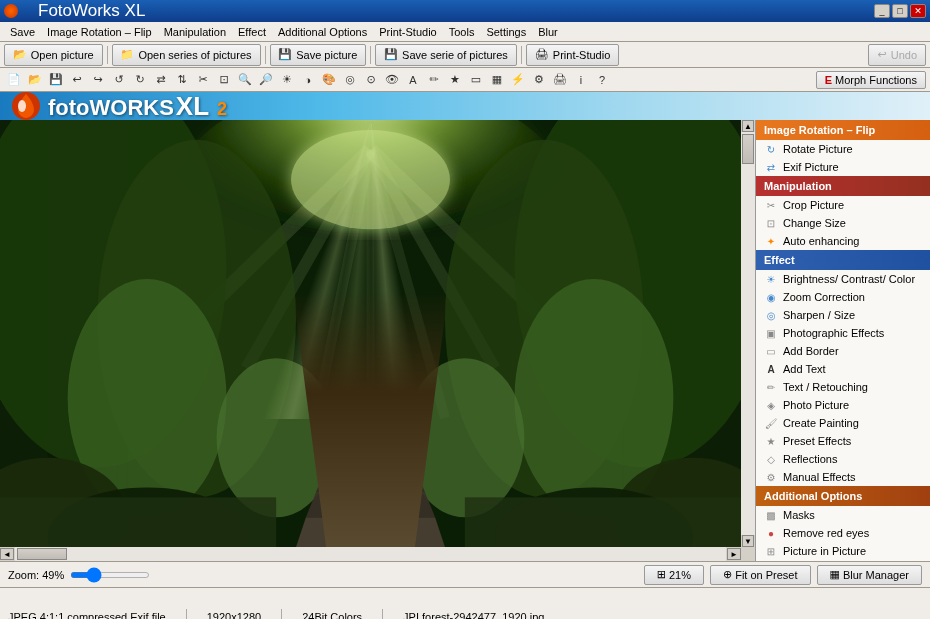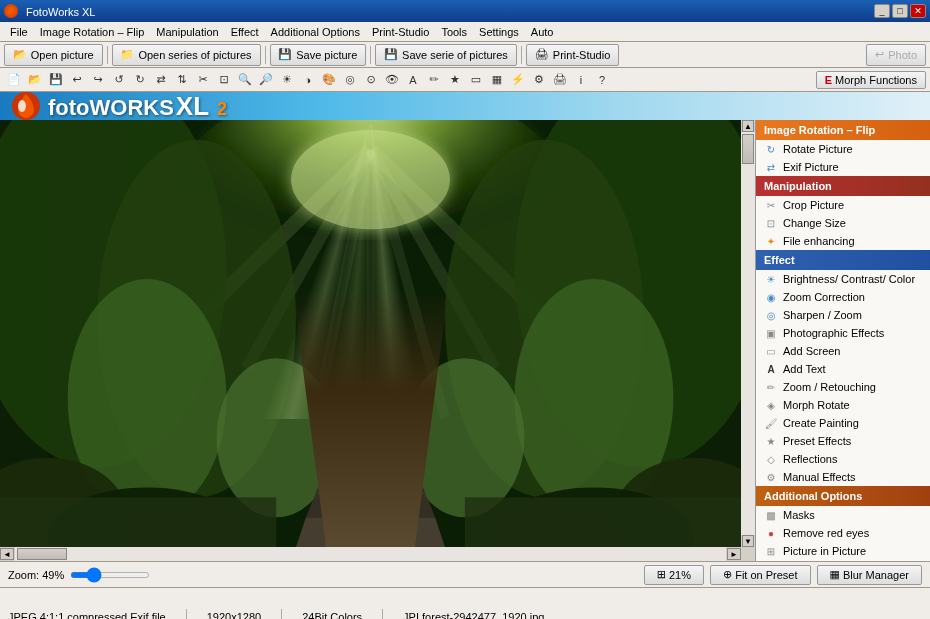--- a/index.html
+++ b/index.html
@@ -1,20 +1,20 @@
 <!DOCTYPE html>
 <html><head>
   <meta charset="utf-8">
   <style>
     * { margin: 0; padding: 0; box-sizing: border-box; }
     body { width: 930px; height: 619px; overflow: hidden; font-family: 'Segoe UI', Tahoma, Arial, sans-serif; font-size: 11px; background: #d4d0c8; }
 
     
     .title-bar { background: linear-gradient(to bottom, #1a5fb4, #0e3d8a); height: 22px; display: flex; align-items: center; justify-content: space-between; padding: 0 4px; }
-    .title-bar-text { color: white; font-size: 11px; display: flex; align-items: flex-end; gap: 8px; }
+    .title-bar-text { color: white; font-size: 17px; display: flex; align-items: center; gap: 20px; }
     .title-bar-icon { width: 14px; height: 14px; background: radial-gradient(circle, #ff6600, #cc3300); border-radius: 50%; }
     .title-bar-buttons { display: flex; gap: 2px; }
     .tb-btn { width: 16px; height: 14px; border: 1px solid #888; border-radius: 2px; display: flex; align-items: center; justify-content: center; font-size: 9px; cursor: pointer; }
     .tb-btn.minimize { background: #d4d0c8; }
     .tb-btn.maximize { background: #d4d0c8; }
     .tb-btn.close { background: #cc0000; color: white; }
 
     
     .menu-bar { background: #f0ede8; height: 20px; display: flex; align-items: center; padding: 0 4px; border-bottom: 1px solid #a0998e; }
     .menu-item { padding: 2px 6px; cursor: pointer; font-size: 11px; color: #000; }
@@ -92,29 +92,29 @@
     <span>FotoWorks XL</span>
   </div>
   <div class="title-bar-buttons">
     <div class="tb-btn minimize">_</div>
     <div class="tb-btn maximize">□</div>
     <div class="tb-btn close">✕</div>
   </div>
 </div>
 
 <div class="menu-bar">
-  <span class="menu-item">File</span>
+  <span class="menu-item">Save</span>
   <span class="menu-item">Image Rotation – Flip</span>
   <span class="menu-item">Manipulation</span>
   <span class="menu-item">Effect</span>
   <span class="menu-item">Additional Options</span>
   <span class="menu-item">Print-Studio</span>
   <span class="menu-item">Tools</span>
   <span class="menu-item">Settings</span>
-  <span class="menu-item">Auto</span>
+  <span class="menu-item">Blur</span>
 </div>
 
 <div class="toolbar1">
   <button class="tool-btn">
     <span>📂</span>
     <span>Open picture</span>
   </button>
   <div class="tool-separator"></div>
   <button class="tool-btn">
     <span>📁</span>
@@ -130,21 +130,21 @@
     <span>💾</span>
     <span>Save serie of pictures</span>
   </button>
   <div class="tool-separator"></div>
   <button class="tool-btn">
     <span>🖨</span>
     <span>Print-Studio</span>
   </button>
   <button class="tool-btn undo-btn" style="color:#aaa; margin-left: auto;">
     <span>↩</span>
-    <span>Photo</span>
+    <span>Undo</span>
   </button>
 </div>
 
 <div class="toolbar2">
   <div class="icon-btn">📄</div>
   <div class="icon-btn">📂</div>
   <div class="icon-btn">💾</div>
   <div class="icon-btn">↩</div>
   <div class="icon-btn">↪</div>
   <div class="icon-btn">↺</div>
@@ -308,57 +308,57 @@
       <div class="panel-item">
         <span class="panel-icon" style="color:#888;">✂</span>
         <span>Crop Picture</span>
       </div>
       <div class="panel-item">
         <span class="panel-icon" style="color:#888;">⊡</span>
         <span>Change Size</span>
       </div>
       <div class="panel-item">
         <span class="panel-icon" style="color:#ff8800;">✦</span>
-        <span>File enhancing</span>
+        <span>Auto enhancing</span>
       </div>
     </div>
 
     <div class="panel-section-header blue">Effect</div>
     <div class="panel-section">
       <div class="panel-item">
         <span class="panel-icon" style="color:#4488cc;">☀</span>
         <span>Brightness/ Contrast/ Color</span>
       </div>
       <div class="panel-item">
         <span class="panel-icon" style="color:#4488cc;">◉</span>
         <span>Zoom Correction</span>
       </div>
       <div class="panel-item">
         <span class="panel-icon" style="color:#4488cc;">◎</span>
-        <span>Sharpen / Zoom</span>
+        <span>Sharpen / Size</span>
       </div>
       <div class="panel-item">
         <span class="panel-icon" style="color:#888;">▣</span>
         <span>Photographic Effects</span>
       </div>
       <div class="panel-item">
         <span class="panel-icon" style="color:#888;">▭</span>
-        <span>Add Screen</span>
+        <span>Add Border</span>
       </div>
       <div class="panel-item">
         <span class="panel-icon" style="color:#333; font-weight:bold;">A</span>
         <span>Add Text</span>
       </div>
       <div class="panel-item">
         <span class="panel-icon" style="color:#888;">✏</span>
-        <span>Zoom / Retouching</span>
+        <span>Text / Retouching</span>
       </div>
       <div class="panel-item">
         <span class="panel-icon" style="color:#888;">◈</span>
-        <span>Morph Rotate</span>
+        <span>Photo Picture</span>
       </div>
       <div class="panel-item">
         <span class="panel-icon" style="color:#888;">🖌</span>
         <span>Create Painting</span>
       </div>
       <div class="panel-item">
         <span class="panel-icon" style="color:#888;">★</span>
         <span>Preset Effects</span>
       </div>
       <div class="panel-item">

